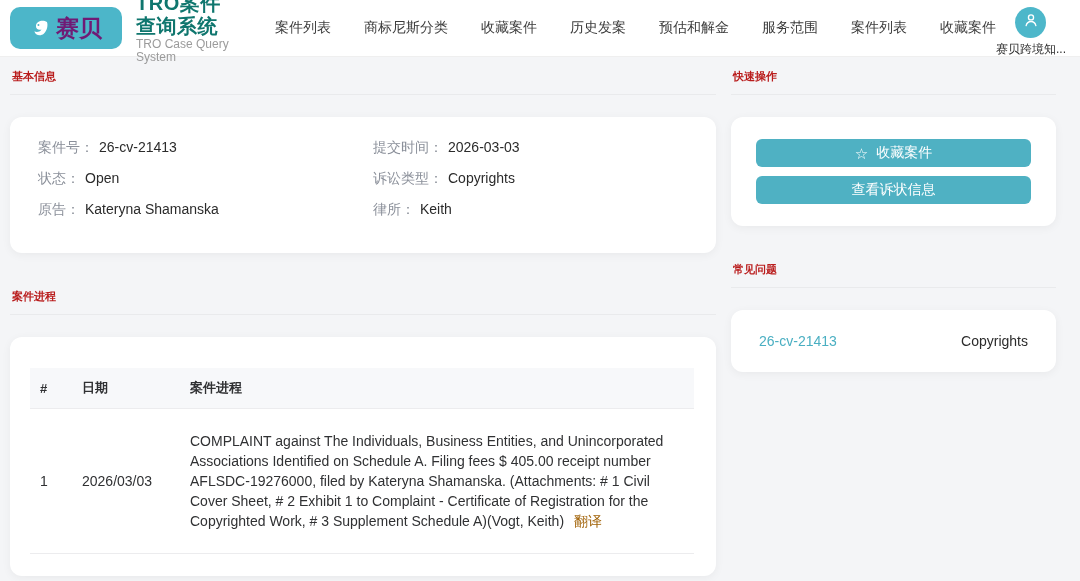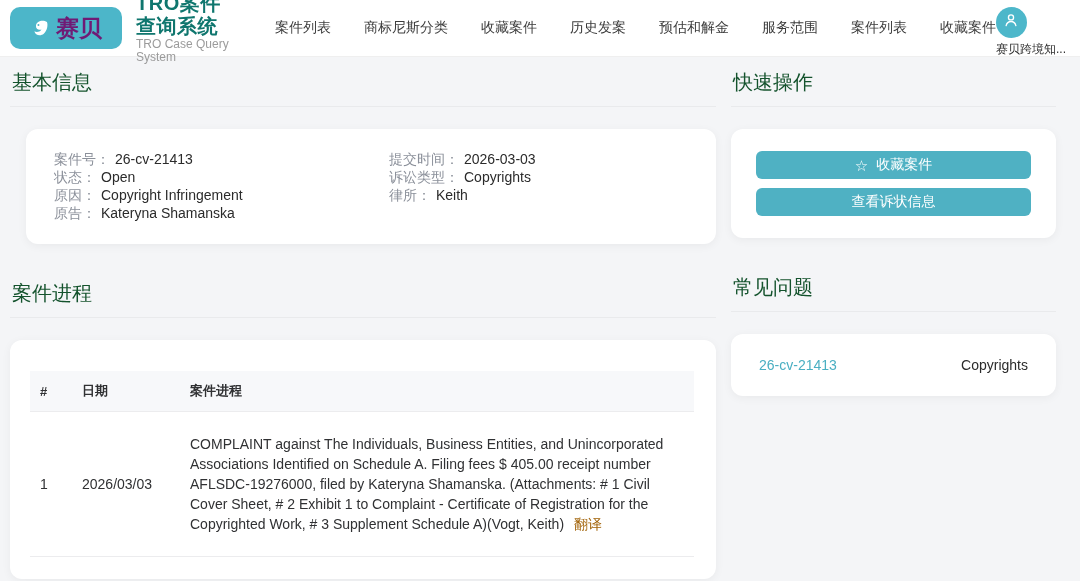--- a/index.html
+++ b/index.html
@@ -24,50 +24,50 @@
     display: flex; align-items: center; justify-content: center; gap: 4px;
     color: #701a75; font-weight: bold; font-size: 23px;
     cursor: pointer;
   }
   .logo svg { display: block; }
   .brand { margin-left: 14px; }
   .brand-title { font-size: 20px; font-weight: bold; color: #0f766e; line-height: 23px; letter-spacing: 0.5px; }
   .brand-sub { font-size: 12px; color: #9b9b9b; line-height: 13px; }
   .nav { display: flex; gap: 33px; margin-left: 38px; font-size: 14px; color: #3c3c3c; white-space: nowrap; }
   .nav-item { cursor: pointer; }
-  .user { margin-left: auto; display: flex; flex-direction: column; padding-top: 8px; cursor: pointer; }
+  .user { margin-left: auto; display: flex; flex-direction: column; align-items: center; padding-top: 8px; cursor: pointer; }
   .avatar {
     width: 31px; height: 31px; border-radius: 50%;
     background: #4db7ca; display: flex; align-items: center; justify-content: center;
   }
   .user-name { font-size: 12px; color: #2f2f2f; margin-top: 3px; white-space: nowrap; }
 
   
   .main { position: relative; height: 524px; }
   .col-left  { position: absolute; left: 10px;  top: 12px; width: 706px; }
   .col-right { position: absolute; left: 700px; top: 12px; width: 325px; margin-left: 31px; }
 
   .section-heading {
-    font-size: 20px; font-weight: normal; color: #14532d;
+    font-size: 11px; font-weight: bold; color: #b91c1c;
     padding: 0 0 10px 2px;
     border-bottom: 1px solid #e9eaec;
   }
   .mt { margin-top: 36px; }
 
   .card {
     background: #ffffff; border-radius: 12px;
     box-shadow: 0 2px 10px rgba(0,0,0,0.05);
     margin-top: 22px;
   }
 
   
   .info-card {
     padding: 21px 28px 22px;
     display: grid; grid-template-columns: 335px 1fr;
-    font-size: 14px; margin-left: 16px;
+    row-gap: 13px; font-size: 14px;
   }
   .field { display: flex; line-height: 18px; }
   .field-label { color: #8b909a; margin-right: 5px; white-space: nowrap; }
   .field-value { color: #2b2b2b; }
 
   
   .qa-card { padding: 22px 25px 13px; }
   .qa-btn {
     width: 100%; height: 28px; border: none; border-radius: 6px;
     background: #4fb1c3; color: #ffffff; font-size: 14px;
@@ -162,30 +162,26 @@
       </div>
       <div class="field">
         <span class="field-label">状态：</span>
         <span class="field-value">Open</span>
       </div>
       <div class="field">
         <span class="field-label">诉讼类型：</span>
         <span class="field-value">Copyrights</span>
       </div>
       <div class="field">
-        <span class="field-label">原因：</span>
-        <span class="field-value">Copyright Infringement</span>
+        <span class="field-label">原告：</span>
+        <span class="field-value">Kateryna Shamanska</span>
       </div>
       <div class="field">
         <span class="field-label">律所：</span>
         <span class="field-value">Keith</span>
-      </div>
-      <div class="field">
-        <span class="field-label">原告：</span>
-        <span class="field-value">Kateryna Shamanska</span>
       </div>
       <div class="field"></div>
     </div>
 
     <div class="section-heading mt">案件进程</div>
 
     <div class="card progress-card">
       <table class="progress">
         <thead>
           <tr>

